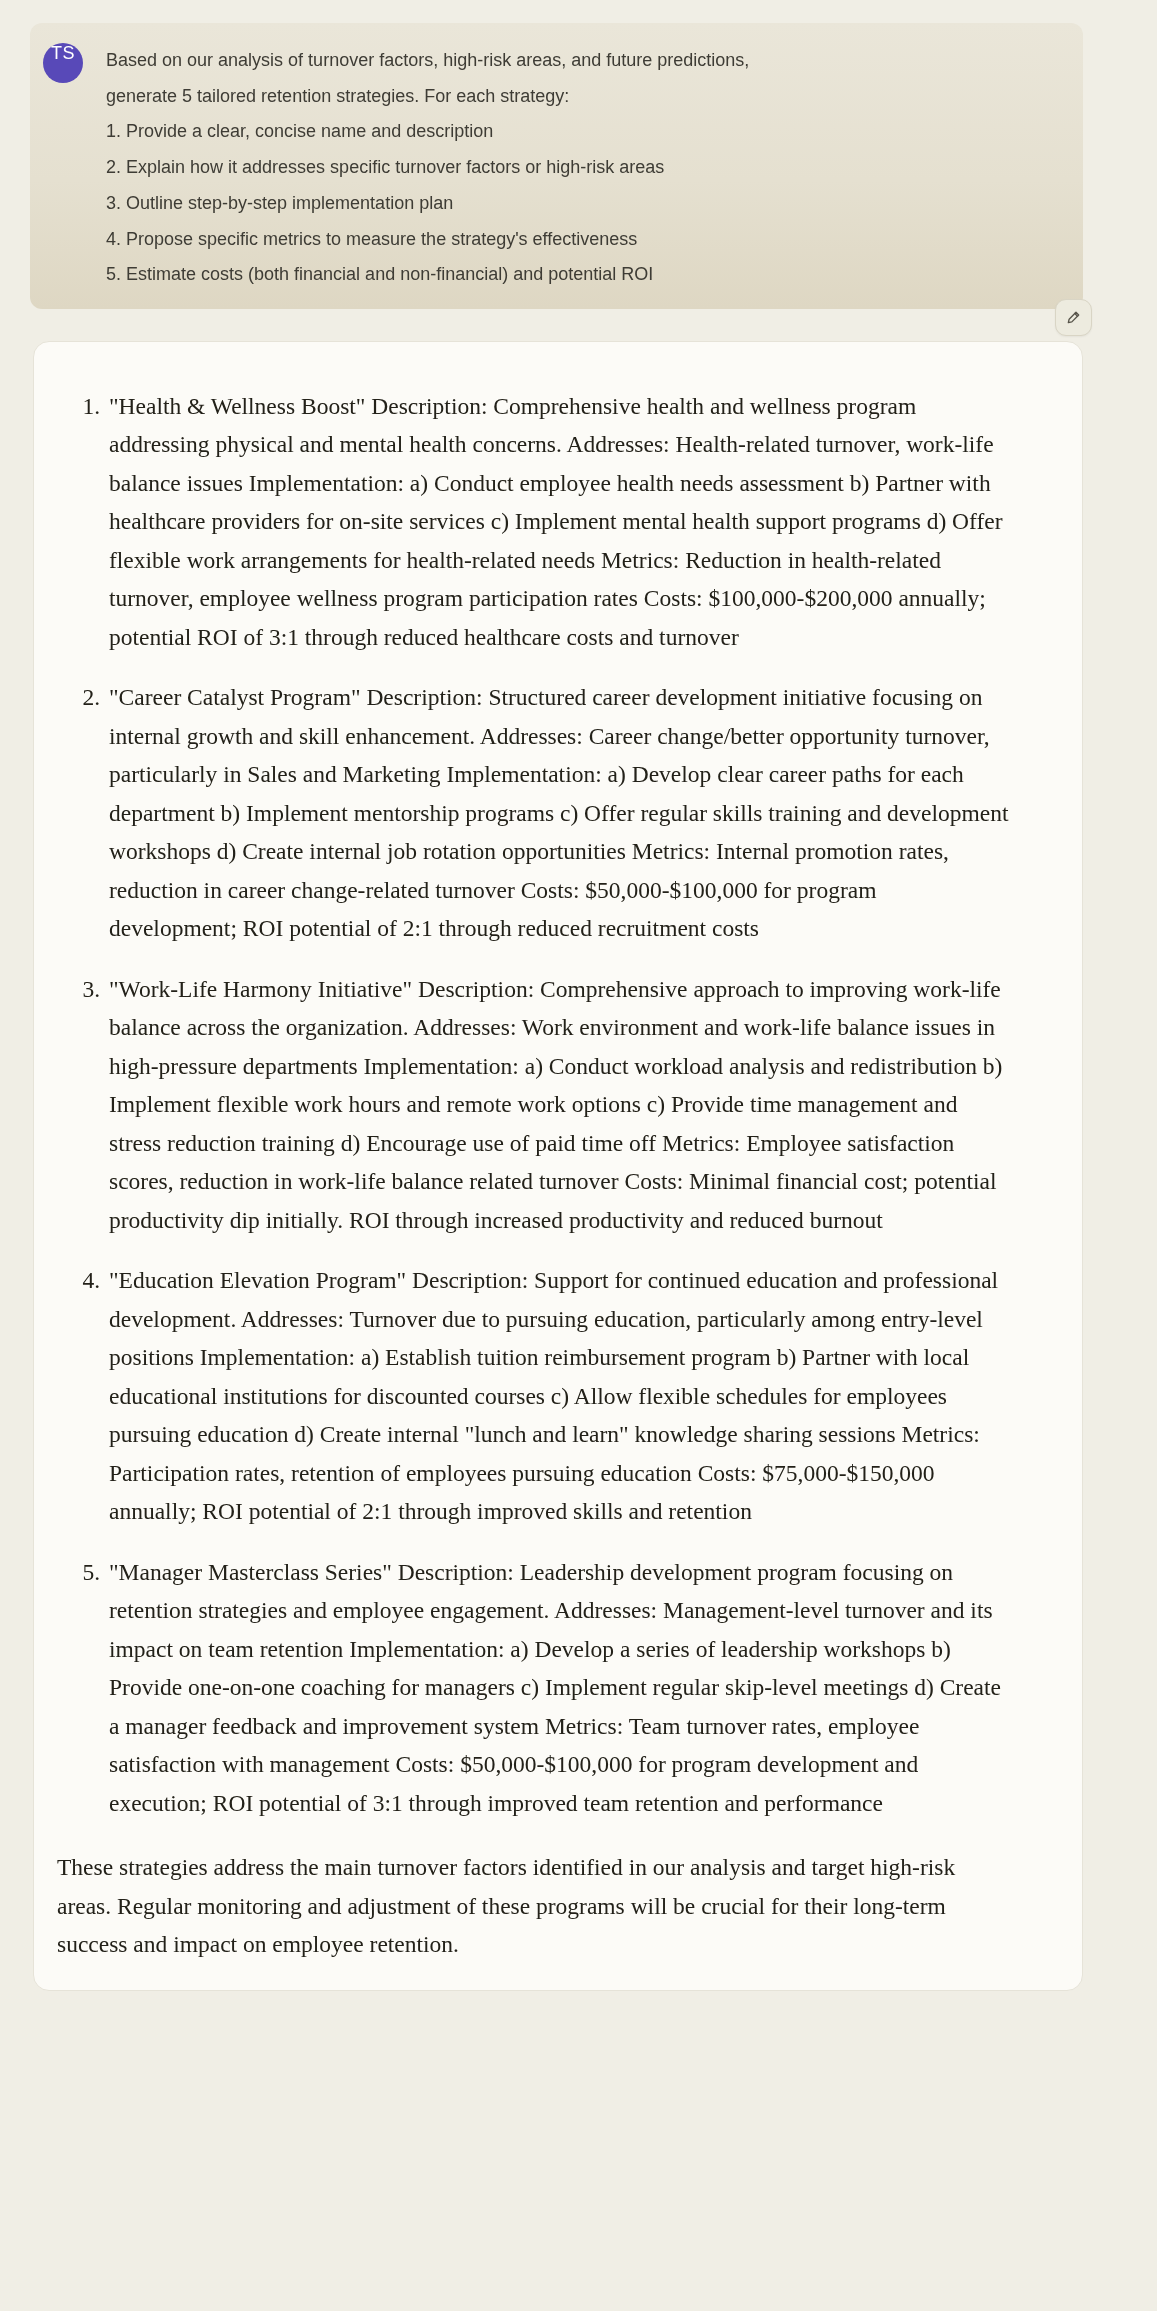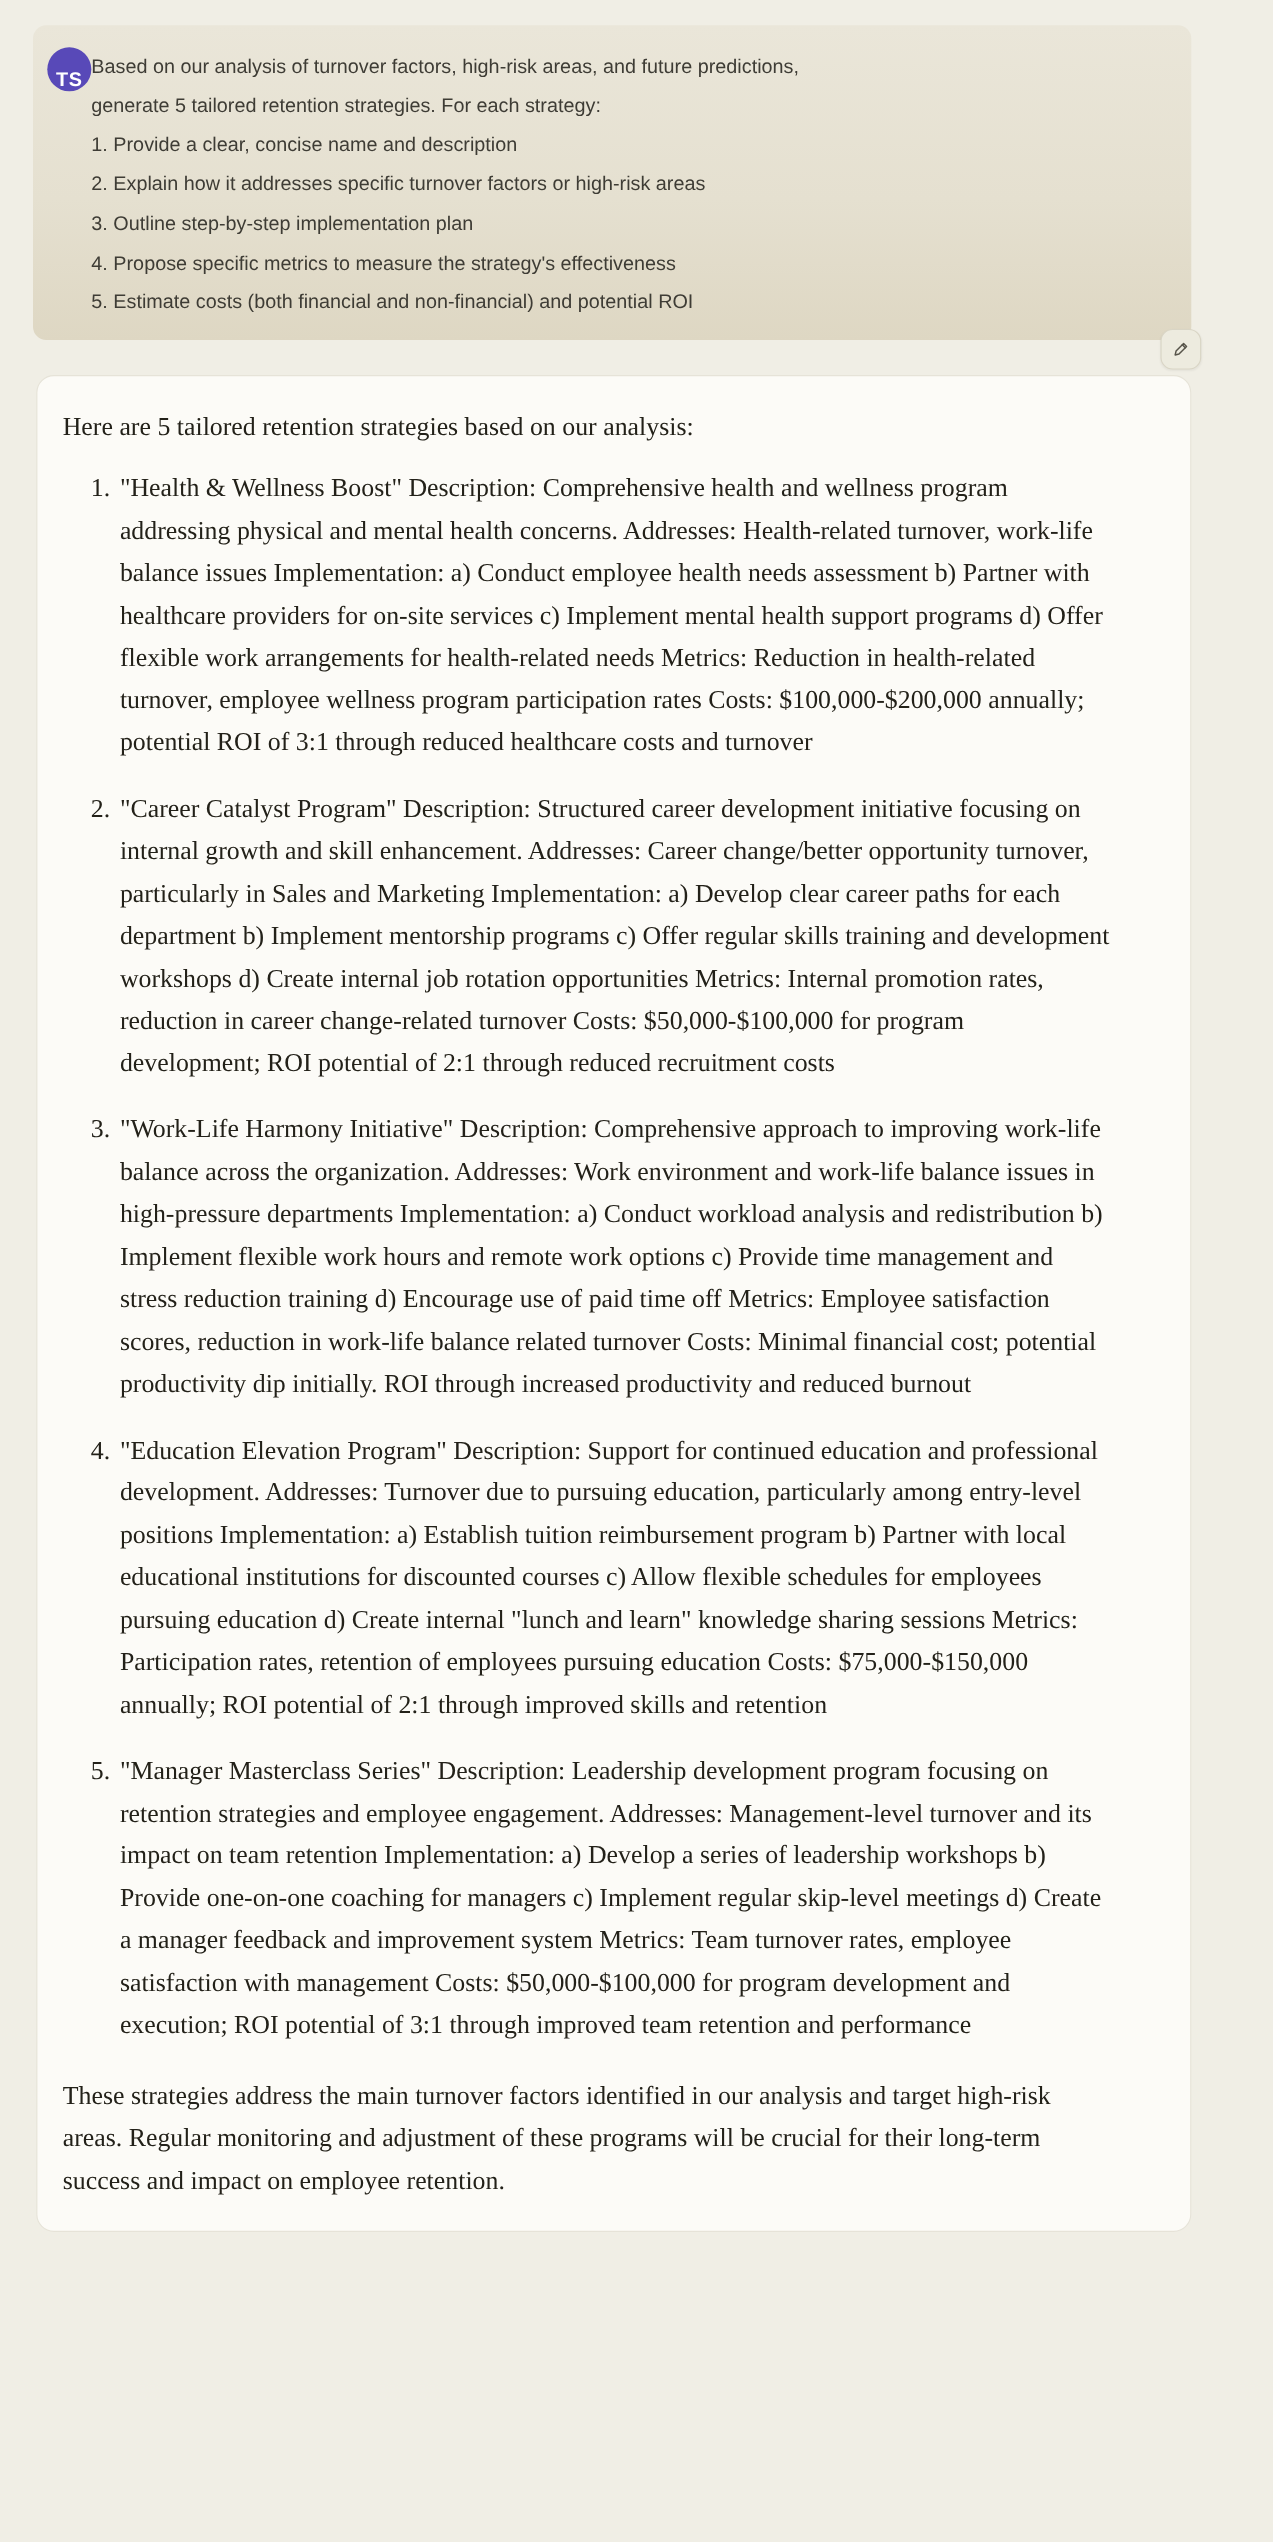--- a/index.html
+++ b/index.html
@@ -23,28 +23,29 @@
     background: linear-gradient(180deg, #eae6d9 0%, #e5e0d0 55%, #ded7c3 100%);
     border-radius: 12px;
     padding: 20px 73px 16px 13px;
     min-height: 280px;
   }
   .avatar {
     flex: 0 0 auto;
     width: 40px;
     height: 40px;
     margin-top: 0px;
+    margin-right: 23px;
     border-radius: 50%;
     background: #5849b8;
     color: #ffffff;
     font-size: 18px;
-    font-weight: 700;
+    font-weight: 400;
     letter-spacing: 0.5px;
     display: flex;
-    align-items: flex-end;
+    align-items: flex-start;
     justify-content: center;
     user-select: none;
   }
   .user-text {
     flex: 1 1 auto;
     white-space: pre-line;
     font-size: 18px;
     line-height: 35.7px;
     color: #3e3c35;
   }
@@ -111,21 +112,20 @@
       <span style="display:flex">
         <svg width="18" height="18" viewBox="0 0 20 20" fill="none" stroke="#57544a" stroke-width="1.5" stroke-linejoin="round" stroke-linecap="round">
           <path d="M12.2 4.8l3 3L7.6 15.4l-3.9 0.9 0.9-3.9z"></path>
           <path d="M10.9 6.1l3 3"></path>
         </svg>
       </span>
     </button>
   </div>
 
   <div class="assistant-card">
-    <p>Here are 5 tailored retention strategies based on our analysis:</p>
     <ol>
       <li>"Health &amp; Wellness Boost" Description: Comprehensive health and wellness program addressing physical and mental health concerns. Addresses: Health-related turnover, work-life balance issues Implementation: a) Conduct employee health needs assessment b) Partner with healthcare providers for on-site services c) Implement mental health support programs d) Offer flexible work arrangements for health-related needs Metrics: Reduction in health-related turnover, employee wellness program participation rates Costs: $100,000-$200,000 annually; potential ROI of 3:1 through reduced healthcare costs and turnover</li>
       <li>"Career Catalyst Program" Description: Structured career development initiative focusing on internal growth and skill enhancement. Addresses: Career change/better opportunity turnover, particularly in Sales and Marketing Implementation: a) Develop clear career paths for each department b) Implement mentorship programs c) Offer regular skills training and development workshops d) Create internal job rotation opportunities Metrics: Internal promotion rates, reduction in career change-related turnover Costs: $50,000-$100,000 for program development; ROI potential of 2:1 through reduced recruitment costs</li>
       <li>"Work-Life Harmony Initiative" Description: Comprehensive approach to improving work-life balance across the organization. Addresses: Work environment and work-life balance issues in high-pressure departments Implementation: a) Conduct workload analysis and redistribution b) Implement flexible work hours and remote work options c) Provide time management and stress reduction training d) Encourage use of paid time off Metrics: Employee satisfaction scores, reduction in work-life balance related turnover Costs: Minimal financial cost; potential productivity dip initially. ROI through increased productivity and reduced burnout</li>
       <li>"Education Elevation Program" Description: Support for continued education and professional development. Addresses: Turnover due to pursuing education, particularly among entry-level positions Implementation: a) Establish tuition reimbursement program b) Partner with local educational institutions for discounted courses c) Allow flexible schedules for employees pursuing education d) Create internal "lunch and learn" knowledge sharing sessions Metrics: Participation rates, retention of employees pursuing education Costs: $75,000-$150,000 annually; ROI potential of 2:1 through improved skills and retention</li>
       <li>"Manager Masterclass Series" Description: Leadership development program focusing on retention strategies and employee engagement. Addresses: Management-level turnover and its impact on team retention Implementation: a) Develop a series of leadership workshops b) Provide one-on-one coaching for managers c) Implement regular skip-level meetings d) Create a manager feedback and improvement system Metrics: Team turnover rates, employee satisfaction with management Costs: $50,000-$100,000 for program development and execution; ROI potential of 3:1 through improved team retention and performance</li>
     </ol>
     <p>These strategies address the main turnover factors identified in our analysis and target high-risk areas. Regular monitoring and adjustment of these programs will be crucial for their long-term success and impact on employee retention.</p>
   </div>
 

